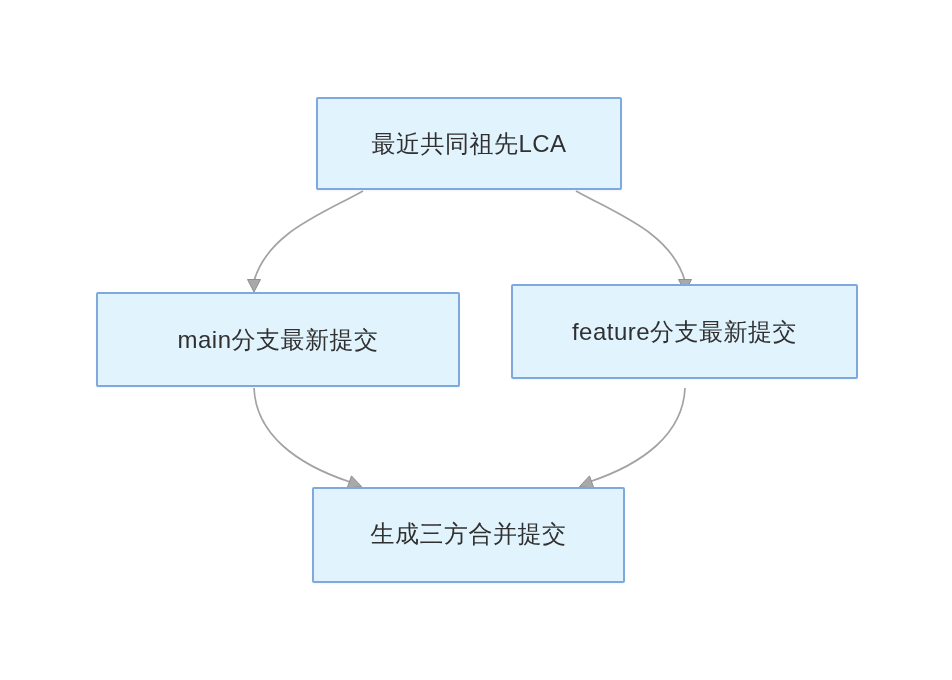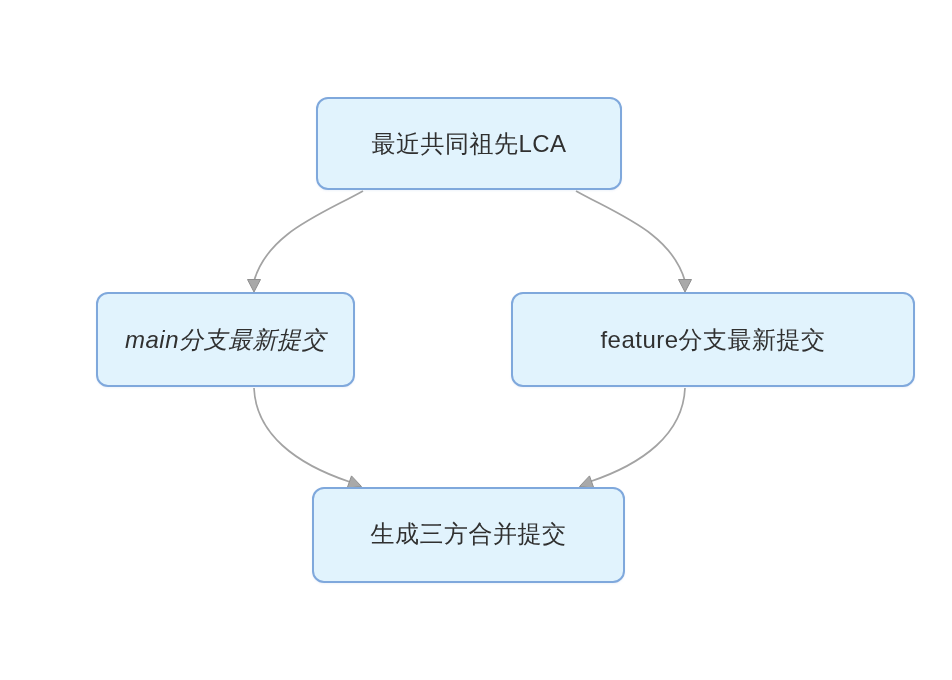--- a/index.html
+++ b/index.html
@@ -31,37 +31,37 @@
   .edges polygon {
     fill: var(--arrowhead-fill, #a9a9a9);
     stroke: var(--arrowhead-stroke, #8f8f8f);
     stroke-width: 1;
   }
   .node {
     position: absolute;
     box-sizing: border-box;
     background: var(--node-fill, #e1f3fd);
     border: 2px solid var(--node-border, #7fa8dc);
-    border-radius: 12px;
+    border-radius: 2px;
     display: flex;
     align-items: center;
     justify-content: center;
     box-shadow: 0 1px 2px rgba(120, 160, 210, 0.12);
   }
   .node-label {
     font-size: 24px;
     line-height: 1.3;
     color: var(--text-color, #303030);
     letter-spacing: 0.5px;
     white-space: nowrap;
     text-align: center;
   }
   .node-lca     { left: 316px; top: 97px;  width: 306px; height: 93px; }
-  .node-main    { left: 96px;  top: 292px; width: 259px; height: 95px; font-style: italic; }
-  .node-feature { left: 511px; top: 292px; width: 404px; height: 95px; }
+  .node-main    { left: 96px;  top: 292px; width: 364px; height: 95px; }
+  .node-feature { left: 511px; top: 284px; width: 347px; height: 95px; }
   .node-merge   { left: 312px; top: 487px; width: 313px; height: 96px; font-family: Liberation Serif, serif; }
 </style>
 </head>
 <body>
 
 <div class="canvas">
 
   <svg class="edges" viewBox="0 0 952 680" xmlns="http://www.w3.org/2000/svg">
 
     <path d="M 363 191 C 320 215, 268 233, 254 281"></path>

